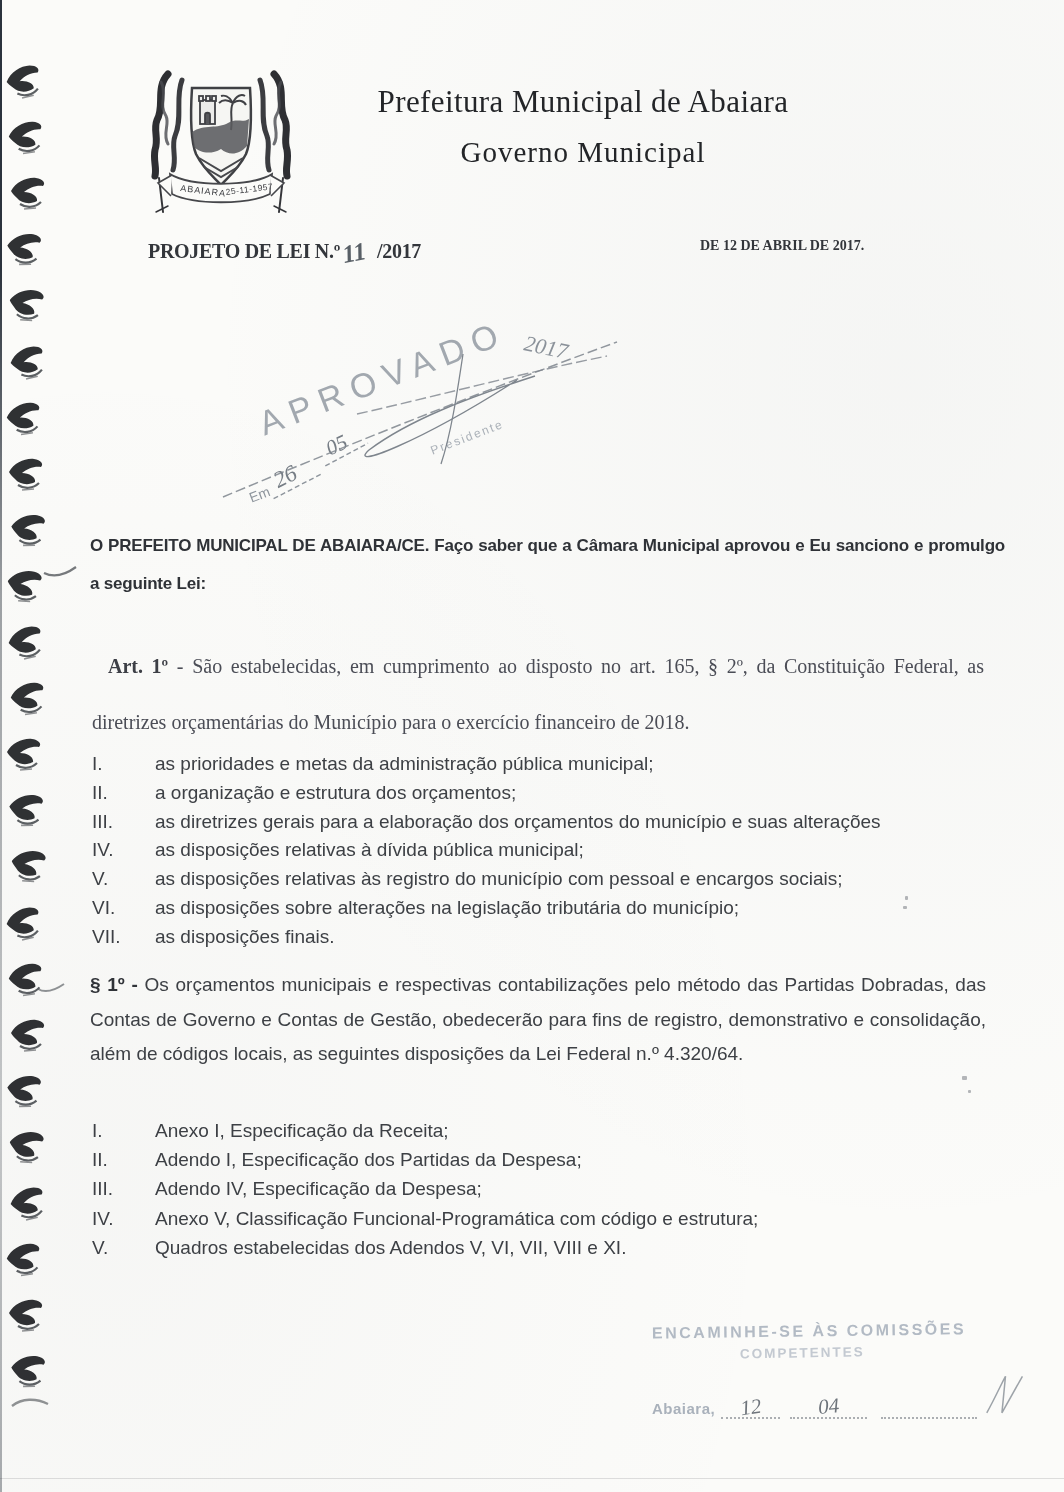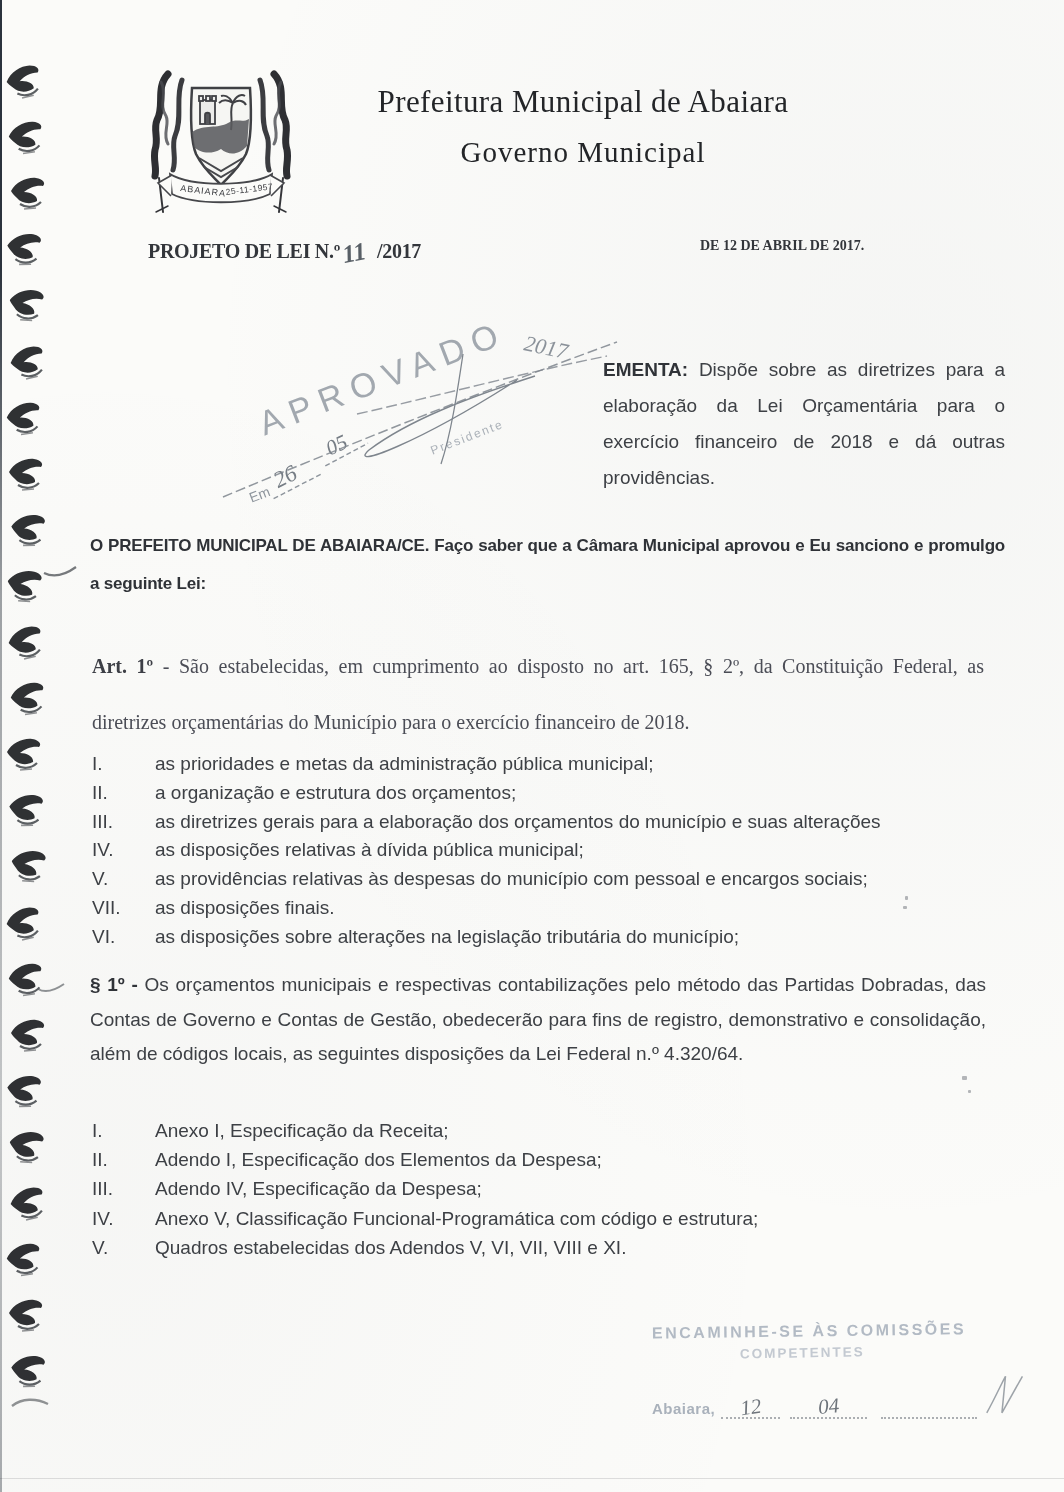--- a/index.html
+++ b/index.html
@@ -34,21 +34,21 @@
   
   .ementa{left:603px;top:352px;width:402px;font-size:19px;line-height:36px;
     text-align:justify;color:#3d4045;}
   .ementa strong{color:#303338;}
   
   .preamble{left:90px;top:527px;width:915px;font-size:17px;letter-spacing:-0.2px;
     font-weight:700;line-height:38px;text-align:justify;color:#2f3237;}
   
   .art1{left:92px;top:638px;width:892px;font-family:"Liberation Serif", serif;
     font-size:20px;line-height:56px;color:#4b4d56;text-align:justify;}
-  .art1 strong{color:#3d3f46;}
+  .art1 strong{color:#3d3f46;margin-left:16px;}
   
   .ilist{left:92px;width:905px;font-size:19px;color:#3d4045;}
   .ilist .row{display:flex;}
   .list1{top:750px;}  .list1 .row{line-height:28.8px;}
   .list2{top:1116px;} .list2 .row{line-height:29.2px;}
   .ilist .num{width:63px;flex:0 0 63px;}
   .ilist .txt{flex:1;}
   
   .par1{left:90px;top:968px;width:896px;font-size:19px;line-height:34.7px;
     text-align:justify;color:#3d4045;}
@@ -284,24 +284,20 @@
     <text x="318" y="58" font-family="Liberation Serif, serif" font-style="italic" font-size="22" fill="#8b929a" transform="rotate(12 318 58)">2017</text>
 
     <g stroke="#7e858d" fill="none">
       <path d="M18 205 C130 158 280 98 412 50" stroke-width="1.5" stroke-dasharray="10 4" opacity=".85"></path>
       <path d="M152 122 C232 104 322 80 402 64" stroke-width="1.4" stroke-dasharray="11 4" opacity=".8"></path>
       <path d="M312 88 C212 152 142 178 164 158 C204 128 262 106 330 84" stroke-width="1.4"></path>
       <path d="M258 62 C252 102 246 142 236 172" stroke-width="1.3"></path>
     </g>
   </svg>
 
-  <div class="abs ementa">
-    <strong>EMENTA:</strong>
-    <span>Dispõe sobre as diretrizes para a elaboração da Lei Orçamentária para o exercício financeiro de 2018 e dá outras providências.</span>
-  </div>
 
   <div class="abs preamble">O PREFEITO MUNICIPAL DE ABAIARA/CE. Faço saber que a Câmara Municipal aprovou e Eu sanciono e promulgo a seguinte Lei:</div>
 
   <div class="abs art1">
     <strong>Art. 1º</strong>
     <span>- São estabelecidas, em cumprimento ao disposto no art. 165, § 2º, da Constituição Federal, as diretrizes orçamentárias do Município para o exercício financeiro de 2018.</span>
   </div>
 
   <div class="abs ilist list1">
       <div class="row">
@@ -315,45 +311,45 @@
       <div class="row">
       <span class="num">III.</span>
       <span class="txt">as diretrizes gerais para a elaboração dos orçamentos do município e suas alterações</span>
     </div>
       <div class="row">
       <span class="num">IV.</span>
       <span class="txt">as disposições relativas à dívida pública municipal;</span>
     </div>
       <div class="row">
       <span class="num">V.</span>
-      <span class="txt">as providências relativas às despesas do município com pessoal e encargos sociais;</span>
+      <span class="txt">as disposições relativas às registro do município com pessoal e encargos sociais;</span>
+    </div>
+      <div class="row">
+      <span class="num">VI.</span>
+      <span class="txt">as disposições sobre alterações na legislação tributária do município;</span>
     </div>
       <div class="row">
       <span class="num">VII.</span>
       <span class="txt">as disposições finais.</span>
-    </div>
-      <div class="row">
-      <span class="num">VI.</span>
-      <span class="txt">as disposições sobre alterações na legislação tributária do município;</span>
     </div>
     </div>
 
   <div class="abs par1">
     <strong>§ 1º -</strong>
     <span>Os orçamentos municipais e respectivas contabilizações pelo método das Partidas Dobradas, das Contas de Governo e Contas de Gestão, obedecerão para fins de registro, demonstrativo e consolidação, além de códigos locais, as seguintes disposições da Lei Federal n.º 4.320/64.</span>
   </div>
 
   <div class="abs ilist list2">
       <div class="row">
       <span class="num">I.</span>
       <span class="txt">Anexo I, Especificação da Receita;</span>
     </div>
       <div class="row">
       <span class="num">II.</span>
-      <span class="txt">Adendo I, Especificação dos Elementos da Despesa;</span>
+      <span class="txt">Adendo I, Especificação dos Partidas da Despesa;</span>
     </div>
       <div class="row">
       <span class="num">III.</span>
       <span class="txt">Adendo IV, Especificação da Despesa;</span>
     </div>
       <div class="row">
       <span class="num">IV.</span>
       <span class="txt">Anexo V, Classificação Funcional-Programática com código e estrutura;</span>
     </div>
       <div class="row">

